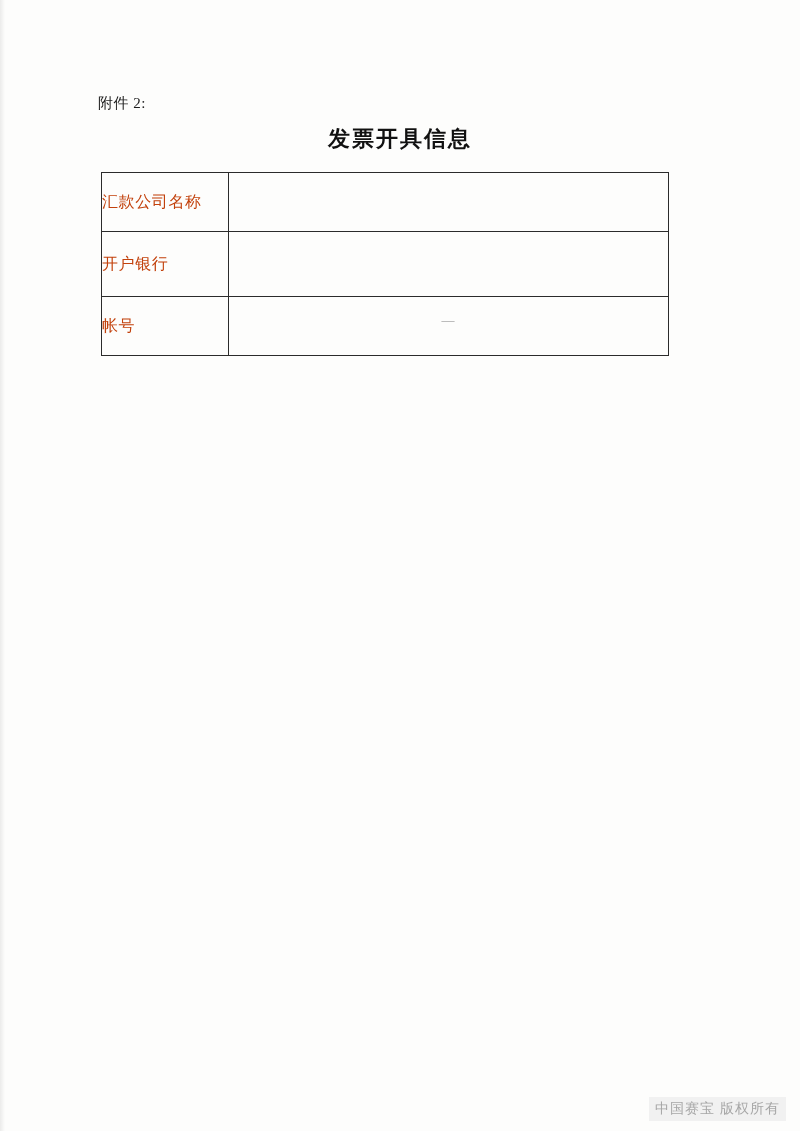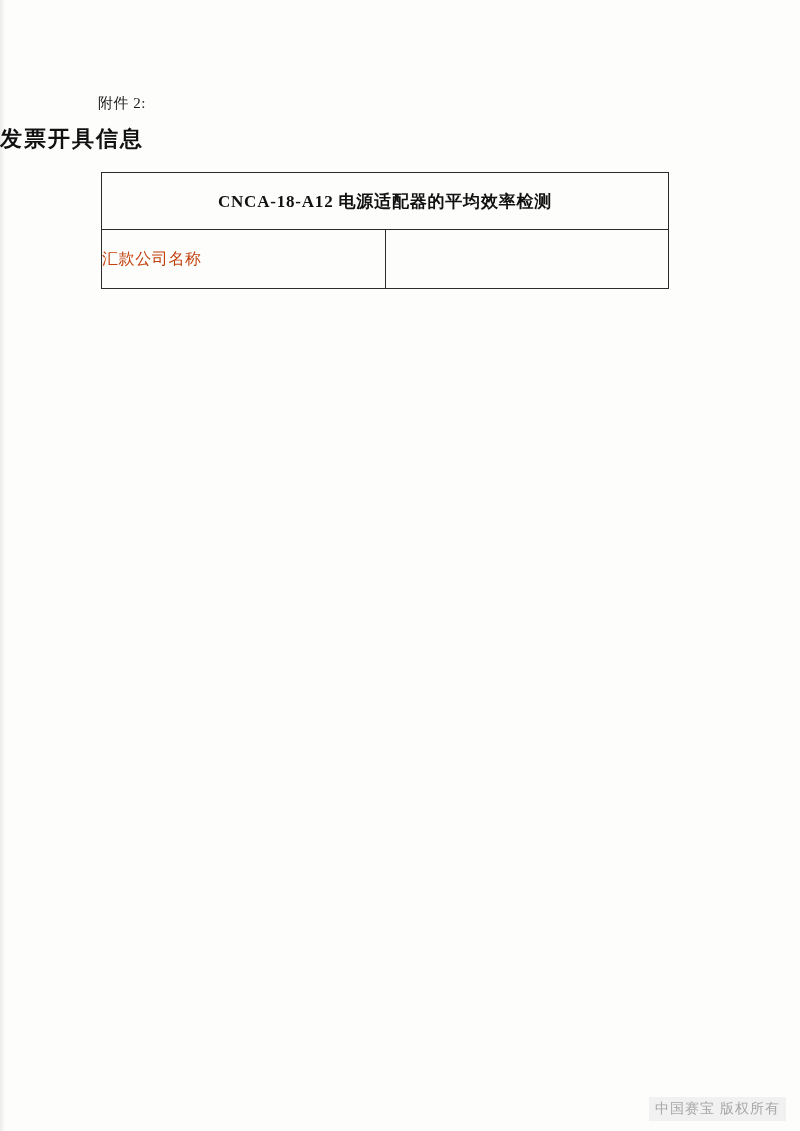--- a/index.html
+++ b/index.html
@@ -27,20 +27,21 @@
     font-size: 15px;
     letter-spacing: 0.5px;
     color: #1c1c1c;
     white-space: nowrap;
   }
   .doc-title {
     position: absolute;
     left: 0;
     right: 0;
     top: 124px;
+    text-align: center;
     font-size: 22px;
     font-weight: 700;
     letter-spacing: 2px;
     color: #111111;
   }
   .info-table {
     position: absolute;
     left: 101px;
     top: 172px;
     width: 568px;
@@ -117,24 +118,31 @@
 
   <div class="edge-shadow"></div>
 
   <div class="attachment-label">附件 2:</div>
 
   <div class="doc-title">发票开具信息</div>
 
   <table class="info-table">
     <tbody>
       <tr>
-        <td class="table-header-cell" colspan="2">CNCA-18-A12  电源适配器的平均效率检测</td>
+        <td class="row-label">汇款公司名称</td>
+        <td class="row-value"></td>
+      </tr>
+      <tr class="row-tall">
+        <td class="row-label">开户银行</td>
+        <td class="row-value"></td>
       </tr>
       <tr>
-        <td class="row-label">汇款公司名称</td>
-        <td class="row-value"></td>
+        <td class="row-label">帐号</td>
+        <td class="row-value">
+          <span class="dash-mark">—</span>
+        </td>
       </tr>
     </tbody>
   </table>
 
   <div class="watermark">中国赛宝 版权所有</div>
 
 </div>
 
 </body></html>

